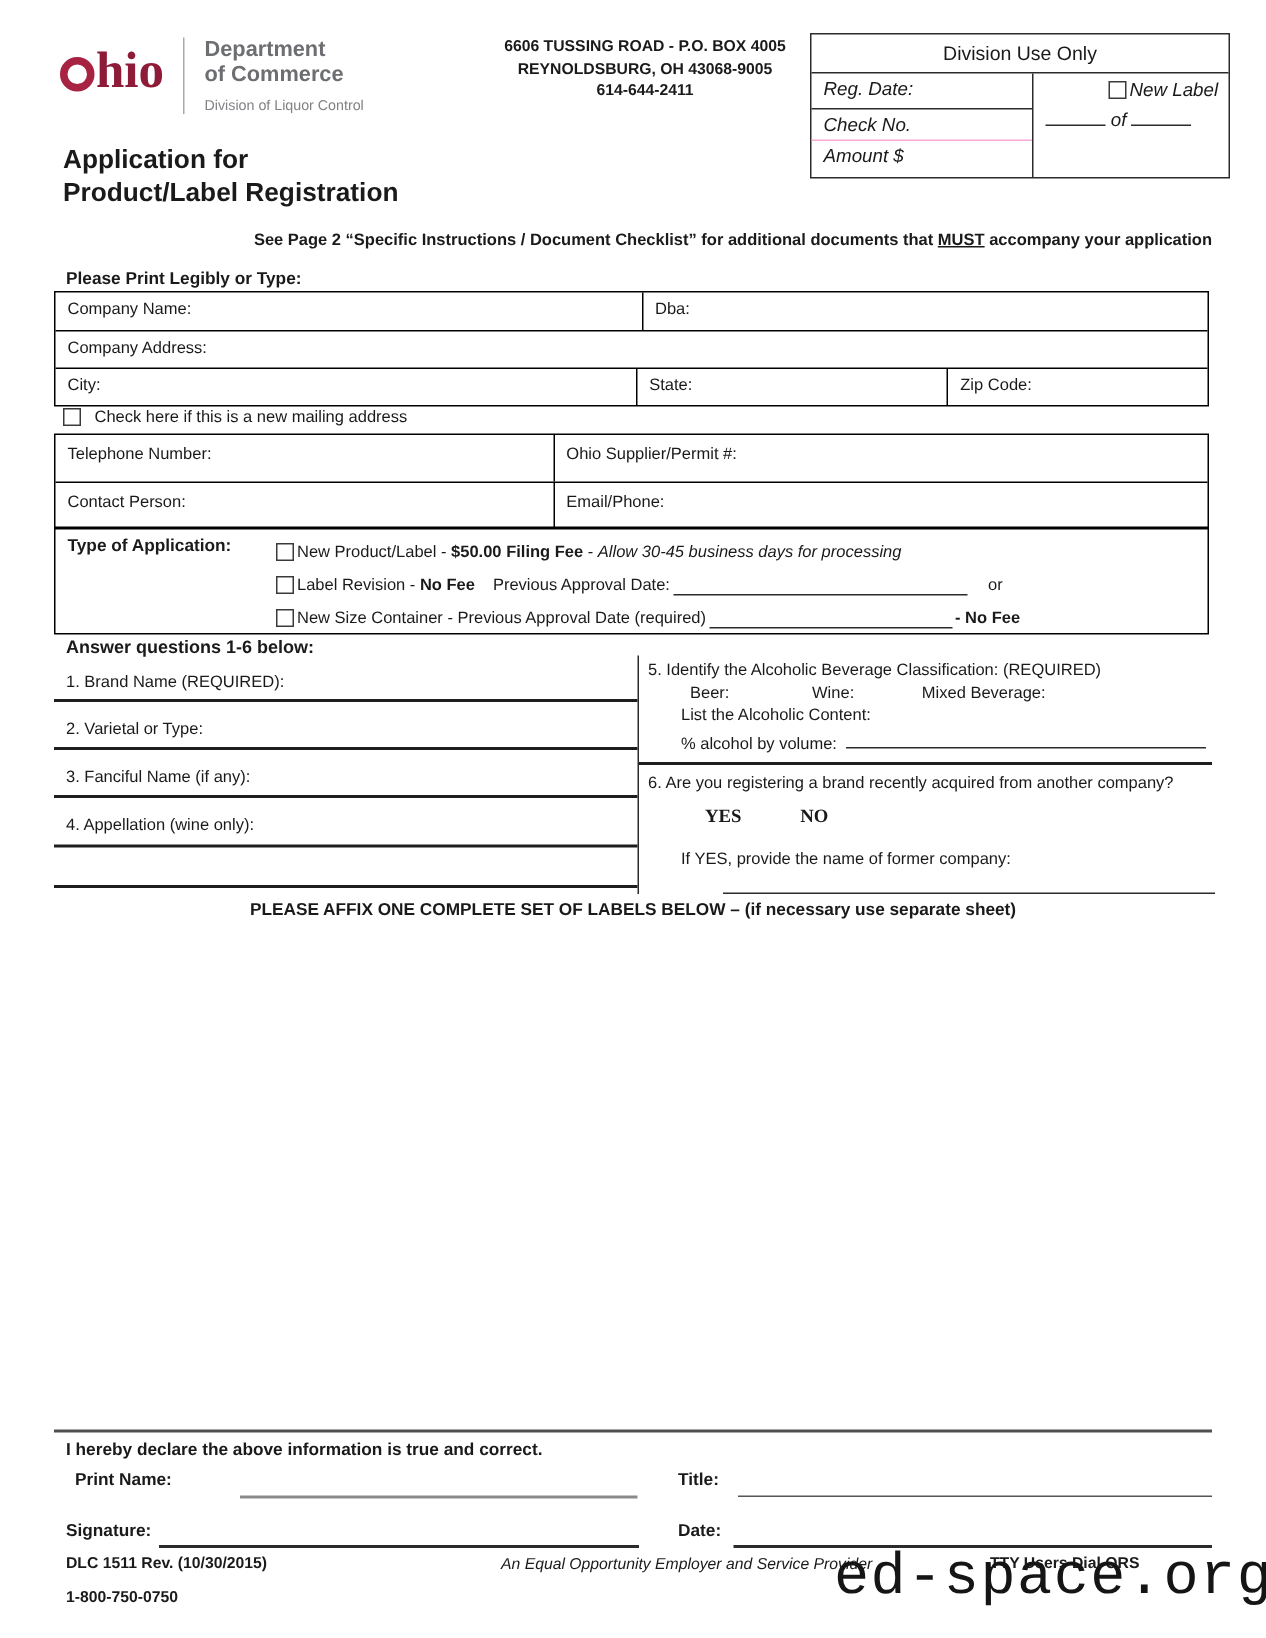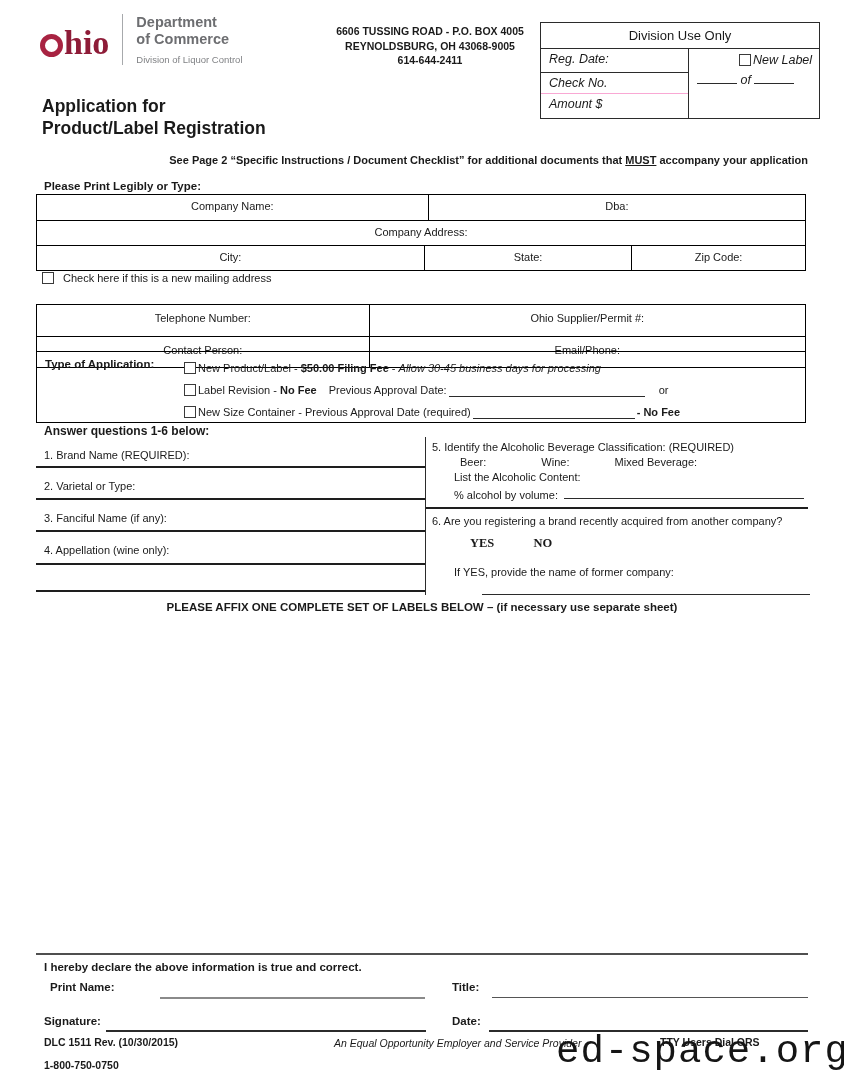--- a/index.html
+++ b/index.html
@@ -1,20 +1,20 @@
 <!DOCTYPE html>
 <html><head>
 <meta charset="utf-8">
 <style>
   * { margin:0; padding:0; box-sizing:border-box; }
   body { background:#e8e8e8; font-family:"Liberation Sans", sans-serif; }
   .page { position:relative; width:844px; height:1092px; background:#ffffff; margin:0 auto; overflow:hidden; color:#1a1a1a; }
 
   
-  .logo { position:absolute; left:40px; top:14px; display:flex;align-items:center; }
+  .logo { position:absolute; left:40px; top:25px; display:flex; }
   .logo-mark { font-family:"Liberation Serif", serif; font-weight:bold; font-size:34px; color:#8e1c38; line-height:1; padding-top:6px; }
   .o-circle { display:inline-block; width:23px; height:23px; border:5px solid #a82342; border-radius:50%; vertical-align:-3px; margin-right:1px; }
   .logo-right { border-left:1px solid #a7a9ac; margin-left:13px; padding-left:13px; }
   .dept { font-weight:bold; font-size:14.5px; color:#6d6e71; line-height:1.15; }
   .division-line { font-size:9.5px; color:#808285; margin-top:7px; }
 
   .address { position:absolute; left:330px; top:24px; width:200px; text-align:center; font-weight:bold; font-size:10.5px; line-height:1.4; }
 
   .divbox { position:absolute; left:540px; top:22px; width:280px; height:97px; border:1px solid #2b2b2b; font-size:12.5px; }
   .divbox-title { height:26px; line-height:25px; text-align:center; border-bottom:1px solid #2b2b2b; font-size:13px; }
@@ -31,31 +31,31 @@
   .cb { display:inline-block; width:12px; height:12px; border:1px solid #3a3a3a; background:#fff; flex:0 0 auto; }
   .blank { display:inline-block; border-bottom:1px solid #2b2b2b; height:13px; vertical-align:baseline; }
 
   .page-title { position:absolute; left:42px; top:96px; font-weight:bold; font-size:17.5px; line-height:1.25; }
 
   .instruction { position:absolute; left:36px; top:154px; width:772px; text-align:right; font-weight:bold; font-size:11px; }
   .instruction .u { text-decoration:underline; }
 
   .print-legibly { position:absolute; left:44px; top:180px; font-weight:bold; font-size:11.5px; }
 
-  .tbl { position:absolute; left:36px; width:770px; border:1px solid #000; font-size:11px;text-align:center; }
+  .tbl { position:absolute; left:36px; width:770px; border:1px solid #000; font-size:11px; }
   .trow { display:flex; }
   .trow + .trow { border-top:1px solid #000; }
   .tcell { padding:5px 8px 0 8px; }
   .br { border-right:1px solid #000; }
   .t1 { top:194px; }
   .t1 .trow { height:25px; }
   .t1 .c-company { width:51%; }
   .t1 .c-city { width:50.5%; }
   .t1 .c-state { width:27%; }
-  .t2 { top:304px; }
+  .t2 { top:289px; }
   .t2 .trow { height:31px; }
   .t2 .tcell { padding-top:7px; }
   .t2 .c-left { width:43.3%; }
   .flex1 { flex:1; }
 
   .mailing { position:absolute; left:42px; top:272px; display:flex; align-items:center; gap:9px; font-size:11px; }
 
   .typebox { position:absolute; left:36px; top:351px; width:770px; height:72px; border:1px solid #000; display:flex; }
   .typebox-label { width:147px; padding:6px 0 0 8px; font-weight:bold; font-size:11.5px; }
   .typebox-opts { flex:1; padding-top:5px; font-size:11px; }

